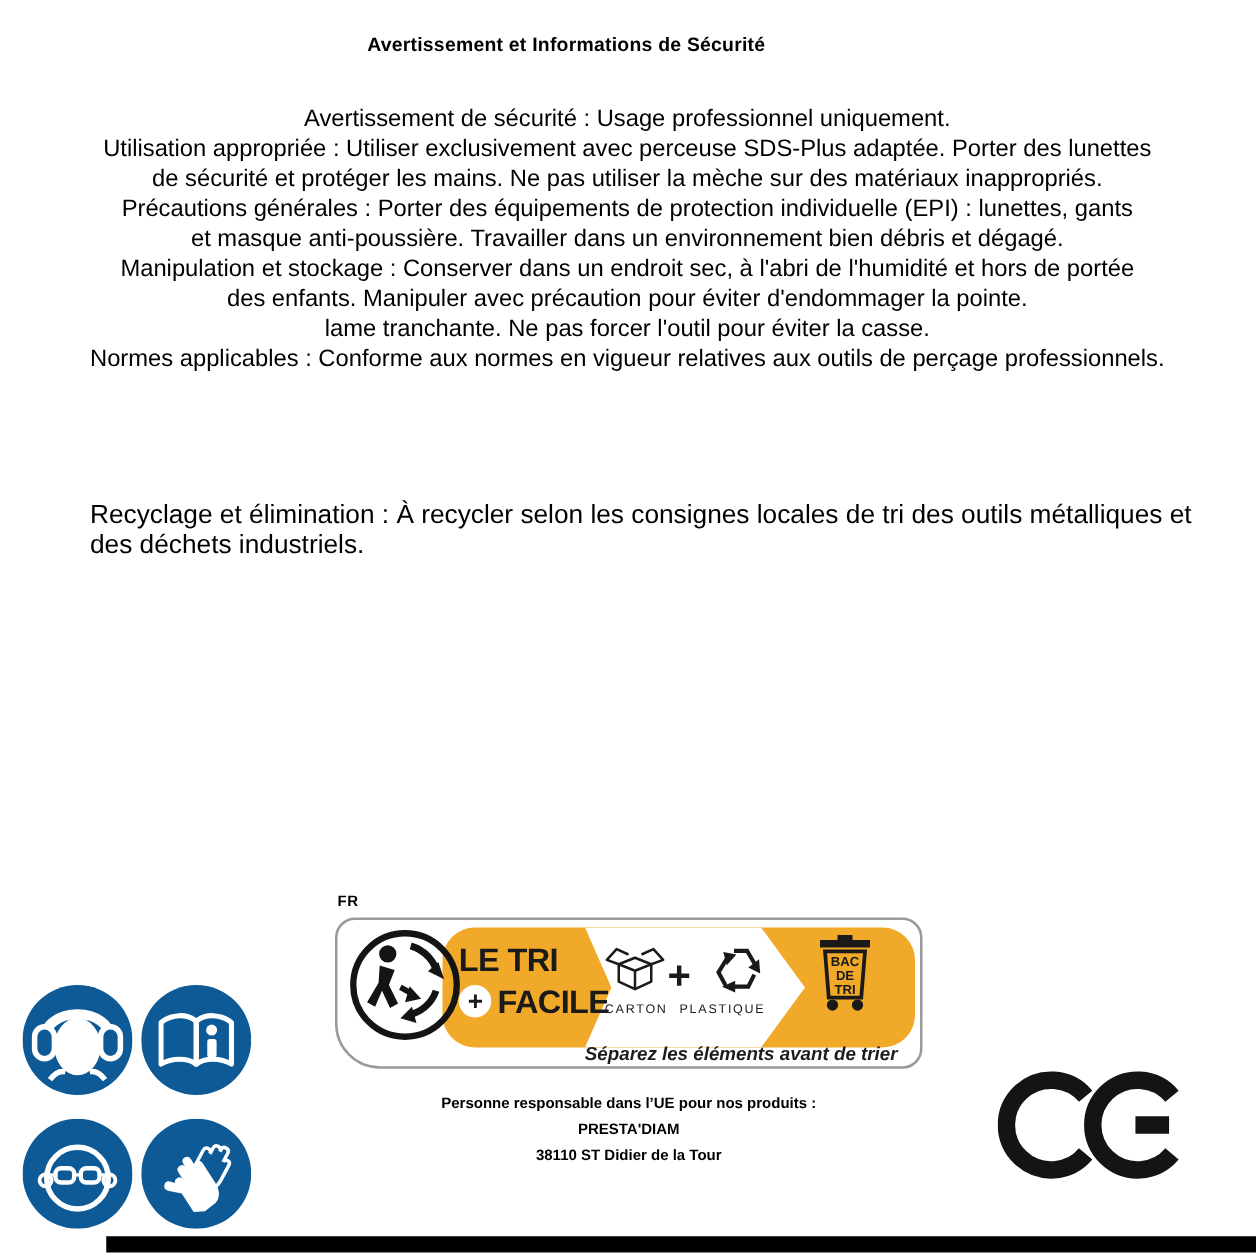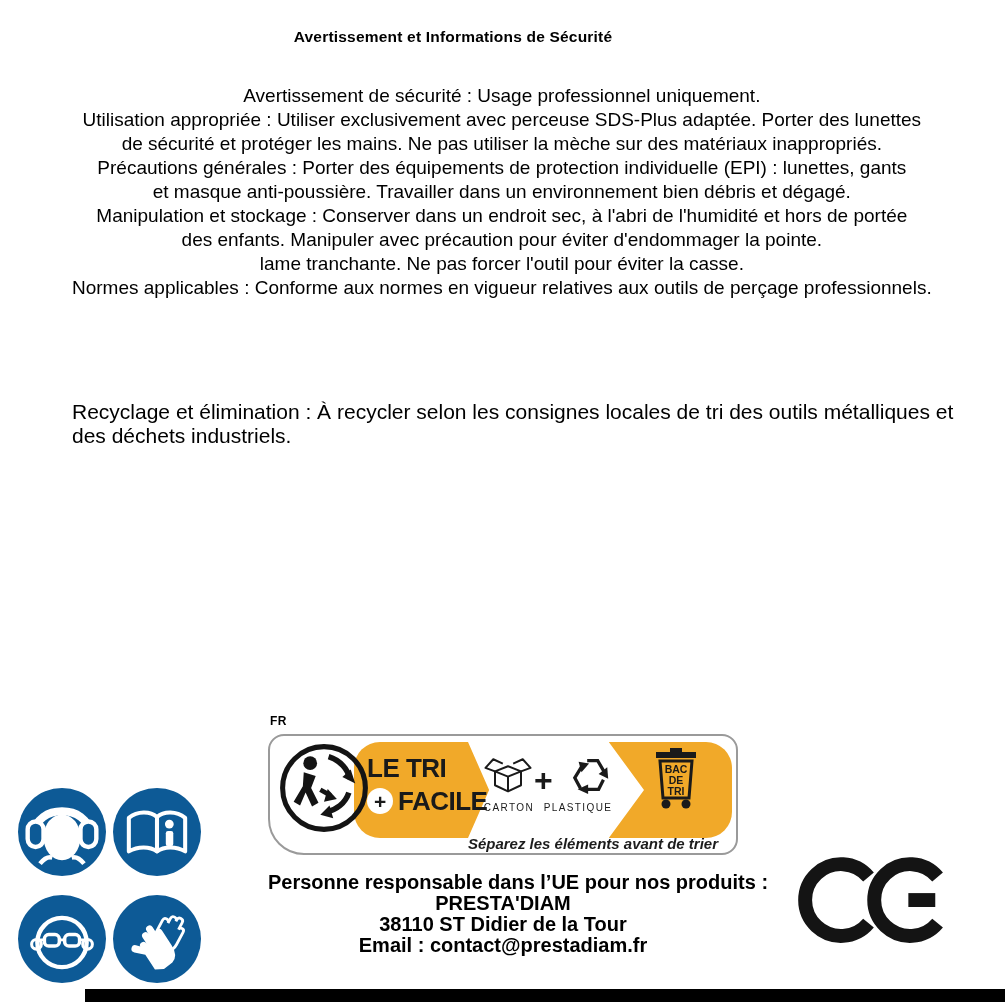--- a/index.html
+++ b/index.html
@@ -27,21 +27,21 @@
   #plus-sep{left:264px;top:26px;font-size:32px;font-weight:bold;color:#1a1a1a;}
   #carton-ic{left:212px;top:16px;}
   #plastique-ic{left:298px;top:18px;}
   #bin-ic{left:379px;top:10px;}
   #sort-instruction{right:18px;top:99px;font-size:15px;font-weight:bold;font-style:italic;color:#1c1c1c;white-space:nowrap;}
   
   .blue-ic{width:88px;height:88px;}
   #ic-ear{left:18px;top:788px;}  #ic-book{left:113px;top:788px;}
   #ic-eye{left:18px;top:895px;}  #ic-glove{left:113px;top:895px;}
   
-  #contact{top:872px;left:268px;width:470px;text-align:center;font-weight:bold;font-size:20px;line-height:21px;white-space:nowrap;}
+  #contact{top:872px;left:268px;width:470px;text-align:center;font-weight:bold;font-size:12px;line-height:21px;white-space:nowrap;}
   #ce{left:798px;top:851px;}
   #bottom-bar{left:85px;top:989px;width:920px;height:13px;background:#000;}
 </style>
 </head>
 <body>
 
 <div id="page" style="--yellow:#f1a929;">
 
   <div class="abs" id="doc-title">Avertissement et Informations de Sécurité</div>
 
@@ -165,21 +165,20 @@
     <g transform="rotate(-33 46 62)">
       <path d="M35 82 L35 52 q0 -4 4 -4 t4 4 v-8 q0 -4 4 -4 t4 4 v-4 q0 -4 4 -4 t4 4 v9 q0 -3.5 3.5 -3.5 t3.5 3.5 v20 q0 14 -10 17 l-12 1 z" fill="#fff"></path>
       <path d="M35 62 l-9 -9 q-3 -3 0 -6 t6 0 l7 8 z" fill="#fff"></path>
     </g>
   </svg>
 
   <div class="abs" id="contact">
     <div>Personne responsable dans l’UE pour nos produits :</div>
     <div>PRESTA'DIAM</div>
     <div>38110 ST Didier de la Tour</div>
-    <div>Email : contact@prestadiam.fr</div>
   </div>
 
   <svg class="abs" id="ce" width="157" height="99" viewBox="0 0 175 105">
     <g fill="none" stroke="#141414" stroke-width="15.5" stroke-linecap="butt">
       <path d="M78.6 26.3 A40 40 0 1 0 78.6 77.7"></path>
       <path d="M155.6 26.3 A40 40 0 1 0 155.6 77.7"></path>
       <path d="M123 52 H153"></path>
     </g>
   </svg>
 

